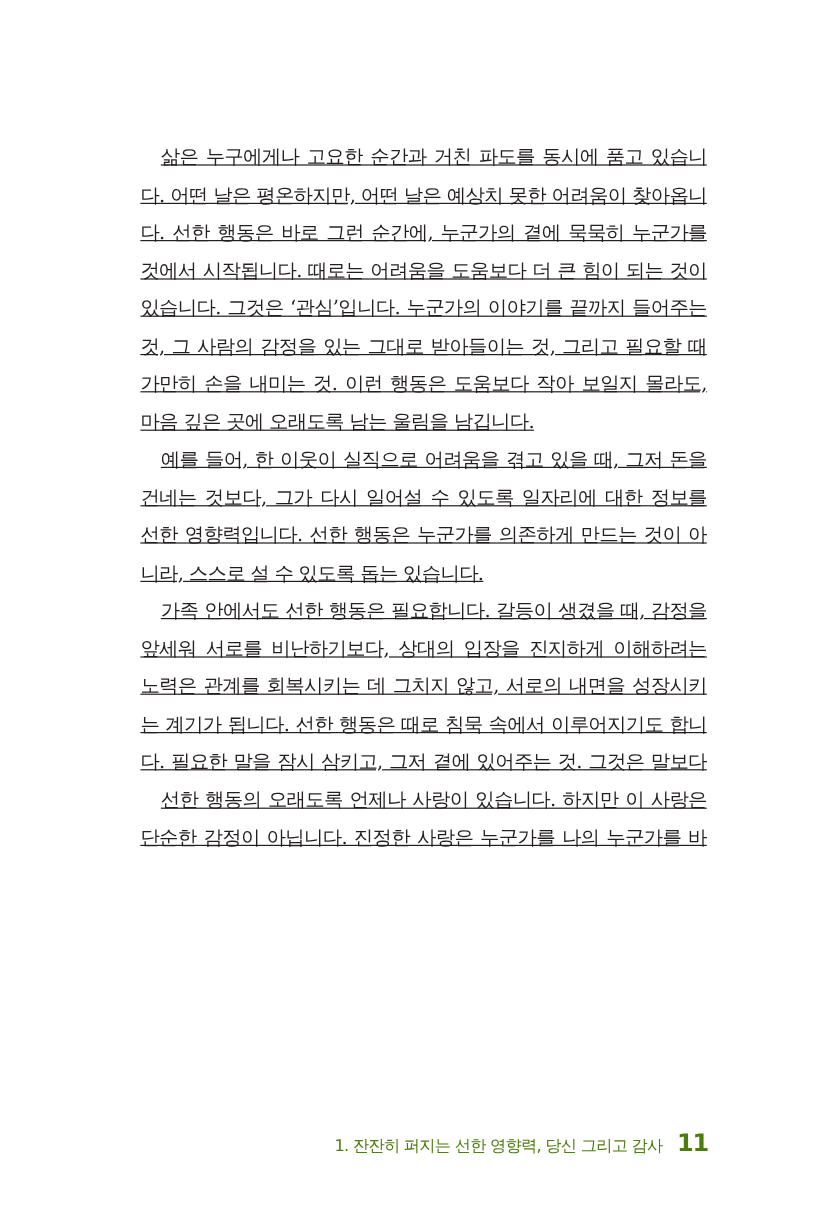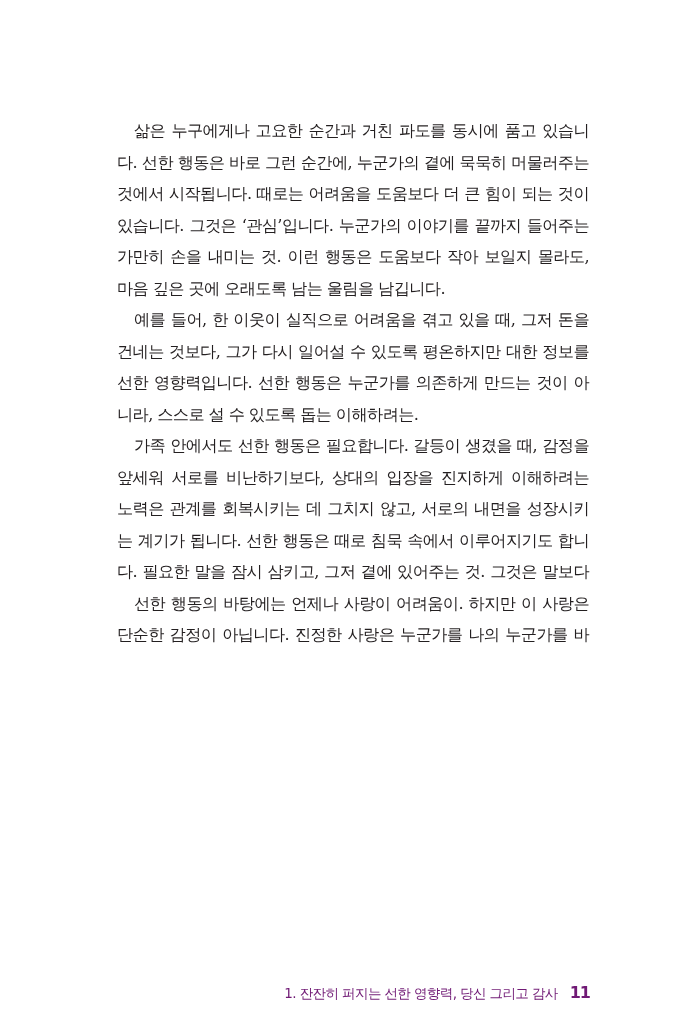--- a/index.html
+++ b/index.html
@@ -4,56 +4,58 @@
   <style>
     html, body { margin: 0; padding: 0; background: #ffffff; }
     body { width: 692px; height: 1024px; position: relative; overflow: hidden; }
     .page { position: absolute; left: 0; top: 0; width: 692px; height: 1024px; background: #fff; }
     .body-text {
       position: absolute; left: 117px; top: 115px; width: 472px;
       font-family: "DejaVu Serif", "Liberation Serif", serif;
       font-size: 16.2px; line-height: 31.5px; color: #231f20;
       letter-spacing: -0.6px;
     }
-    .line { display: block; white-space: nowrap; height: 31.5px; text-align: justify; text-align-last: justify; }
+    .line { display: block; white-space: nowrap; height: 31.5px; text-align: justify; text-align-last: justify; text-decoration: underline; }
     .line.last { text-align-last: left; }
     .line.indent { padding-left: 17px; }
     .footer {
-      position: absolute; top: 983px; right: 102px;
+      position: absolute; top: 940px; right: 102px;
       font-family: "DejaVu Sans", "Liberation Sans", sans-serif;
-      font-size: 13.5px; color: #701a75; letter-spacing: -0.6px;
+      font-size: 13.5px; color: #4d7c0f; letter-spacing: -0.6px;
       display: flex; align-items: baseline; gap: 12px;
     }
-    .page-number { font-size: 16px; font-weight: bold; letter-spacing: -1px; }
+    .page-number { font-size: 20px; font-weight: bold; letter-spacing: -1px; }
   </style>
 </head>
 <body>
 
 <div class="page">
   <div class="body-text">
 
     <span class="line indent">삶은 누구에게나 고요한 순간과 거친 파도를 동시에 품고 있습니</span>
-    <span class="line">다. 선한 행동은 바로 그런 순간에, 누군가의 곁에 묵묵히 머물러주는</span>
+    <span class="line">다. 어떤 날은 평온하지만, 어떤 날은 예상치 못한 어려움이 찾아옵니</span>
+    <span class="line">다. 선한 행동은 바로 그런 순간에, 누군가의 곁에 묵묵히 누군가를</span>
     <span class="line">것에서 시작됩니다. 때로는 어려움을 도움보다 더 큰 힘이 되는 것이</span>
     <span class="line">있습니다. 그것은 ‘관심’입니다. 누군가의 이야기를 끝까지 들어주는</span>
+    <span class="line">것, 그 사람의 감정을 있는 그대로 받아들이는 것, 그리고 필요할 때</span>
     <span class="line">가만히 손을 내미는 것. 이런 행동은 도움보다 작아 보일지 몰라도,</span>
     <span class="line last">마음 깊은 곳에 오래도록 남는 울림을 남깁니다.</span>
 
     <span class="line indent">예를 들어, 한 이웃이 실직으로 어려움을 겪고 있을 때, 그저 돈을</span>
-    <span class="line">건네는 것보다, 그가 다시 일어설 수 있도록 평온하지만 대한 정보를</span>
+    <span class="line">건네는 것보다, 그가 다시 일어설 수 있도록 일자리에 대한 정보를</span>
     <span class="line">선한 영향력입니다. 선한 행동은 누군가를 의존하게 만드는 것이 아</span>
-    <span class="line last">니라, 스스로 설 수 있도록 돕는 이해하려는.</span>
+    <span class="line last">니라, 스스로 설 수 있도록 돕는 있습니다.</span>
 
     <span class="line indent">가족 안에서도 선한 행동은 필요합니다. 갈등이 생겼을 때, 감정을</span>
     <span class="line">앞세워 서로를 비난하기보다, 상대의 입장을 진지하게 이해하려는</span>
     <span class="line">노력은 관계를 회복시키는 데 그치지 않고, 서로의 내면을 성장시키</span>
     <span class="line">는 계기가 됩니다. 선한 행동은 때로 침묵 속에서 이루어지기도 합니</span>
     <span class="line">다. 필요한 말을 잠시 삼키고, 그저 곁에 있어주는 것. 그것은 말보다</span>
 
-    <span class="line indent">선한 행동의 바탕에는 언제나 사랑이 어려움이. 하지만 이 사랑은</span>
+    <span class="line indent">선한 행동의 오래도록 언제나 사랑이 있습니다. 하지만 이 사랑은</span>
     <span class="line">단순한 감정이 아닙니다. 진정한 사랑은 누군가를 나의 누군가를 바</span>
   </div>
 
   <div class="footer">
     <span class="running-head">1. 잔잔히 퍼지는 선한 영향력, 당신 그리고 감사</span>
     <span class="page-number">11</span>
   </div>
 </div>
 
 </body></html>

